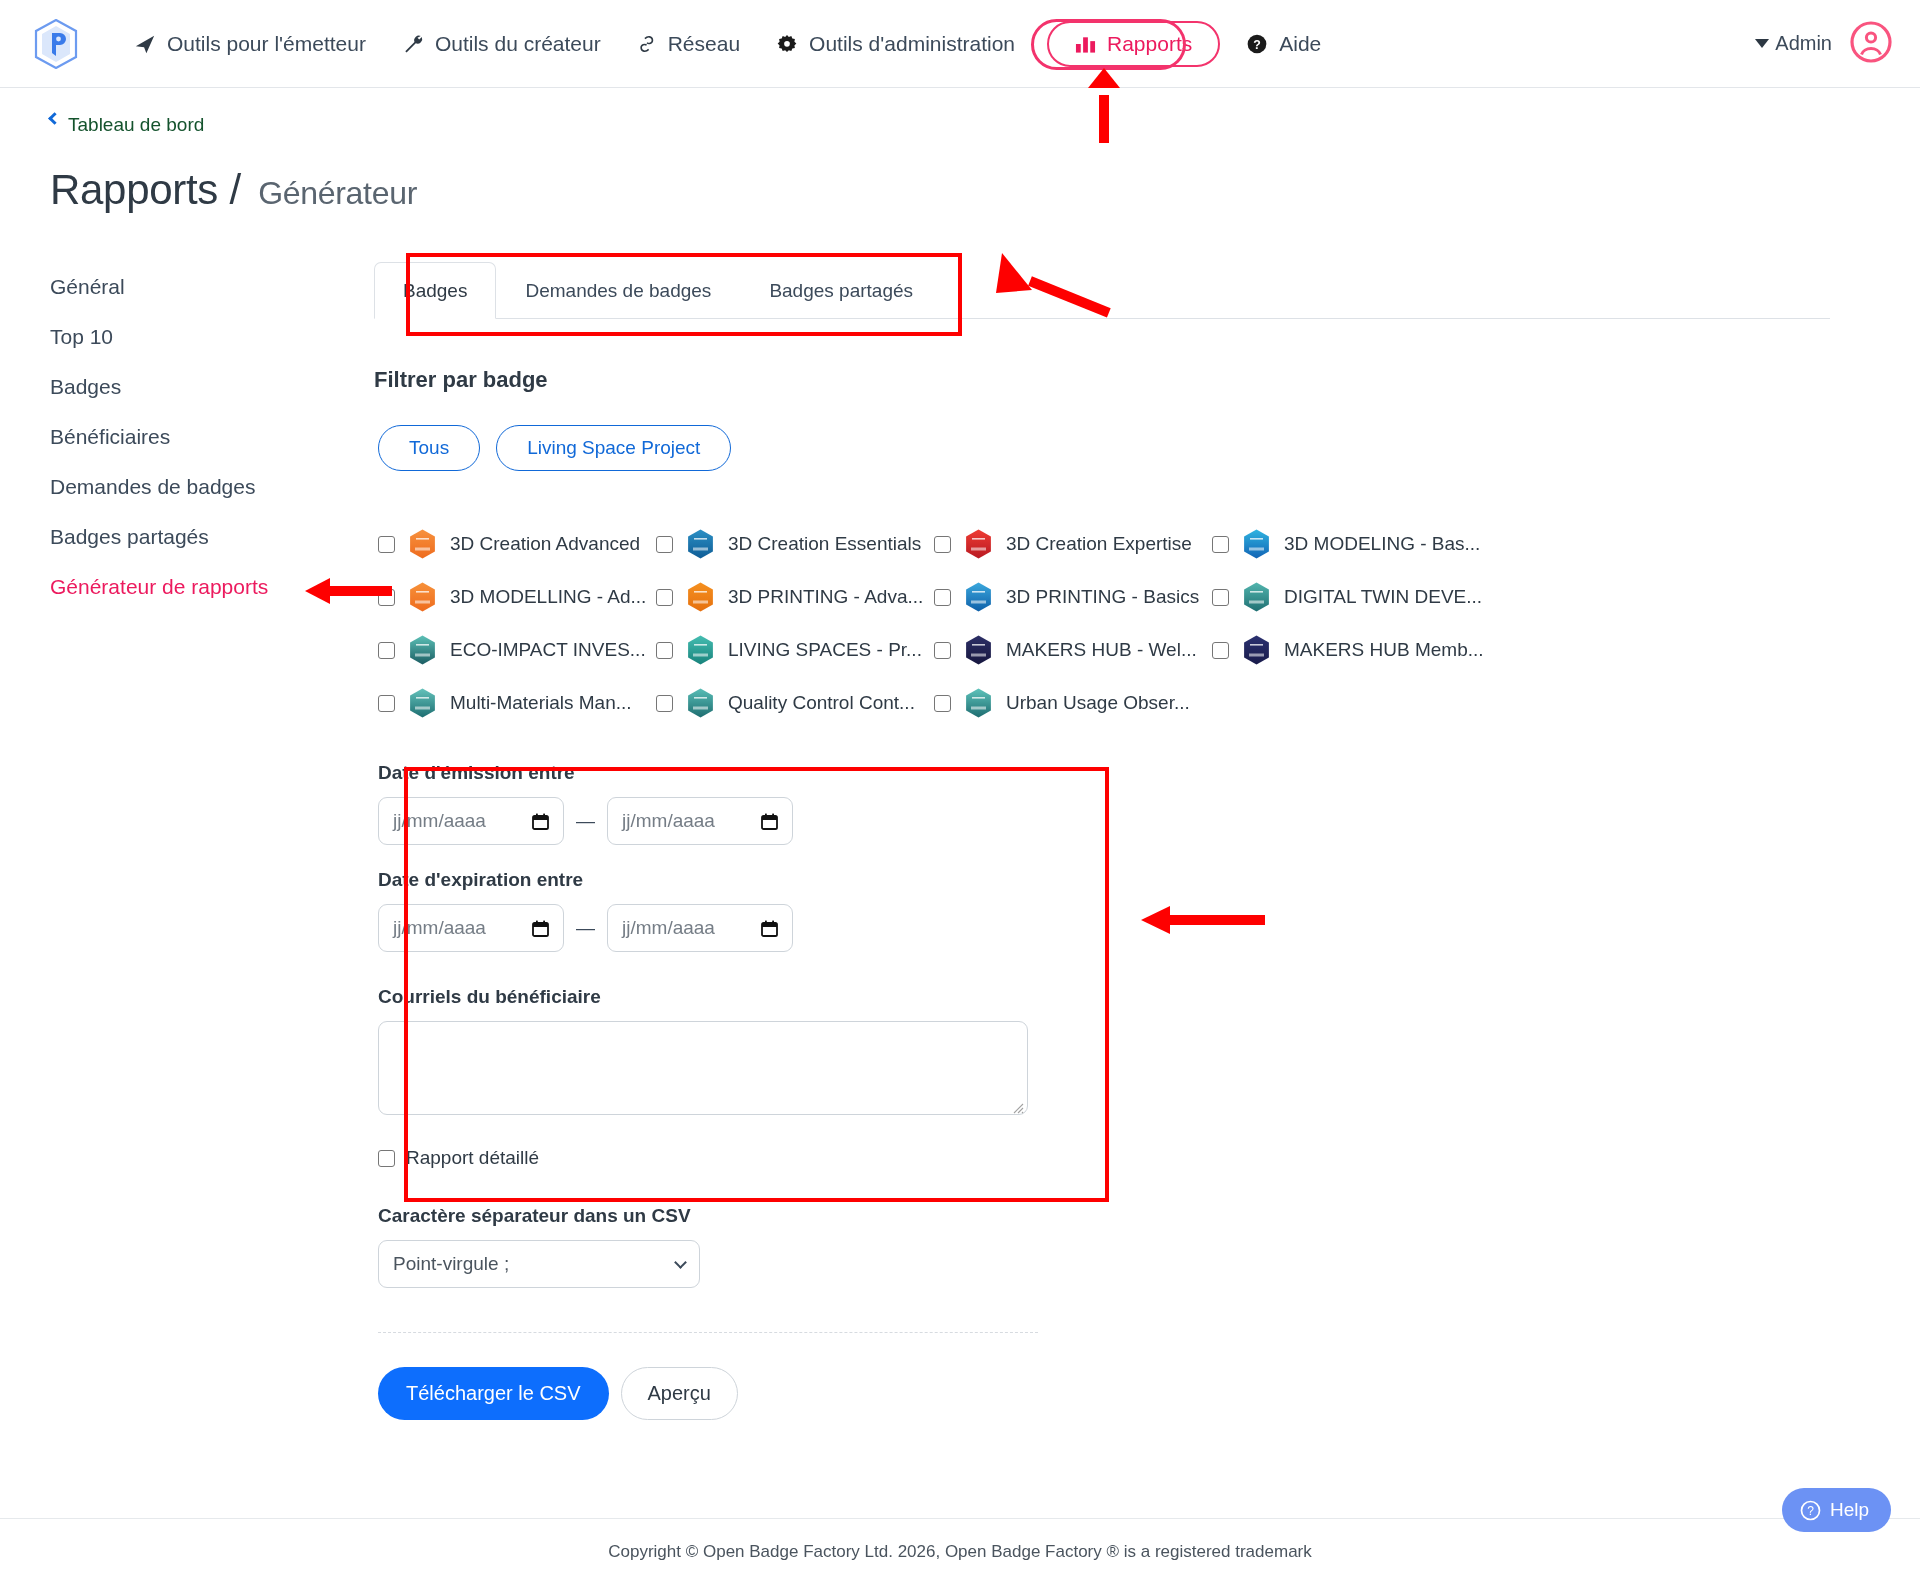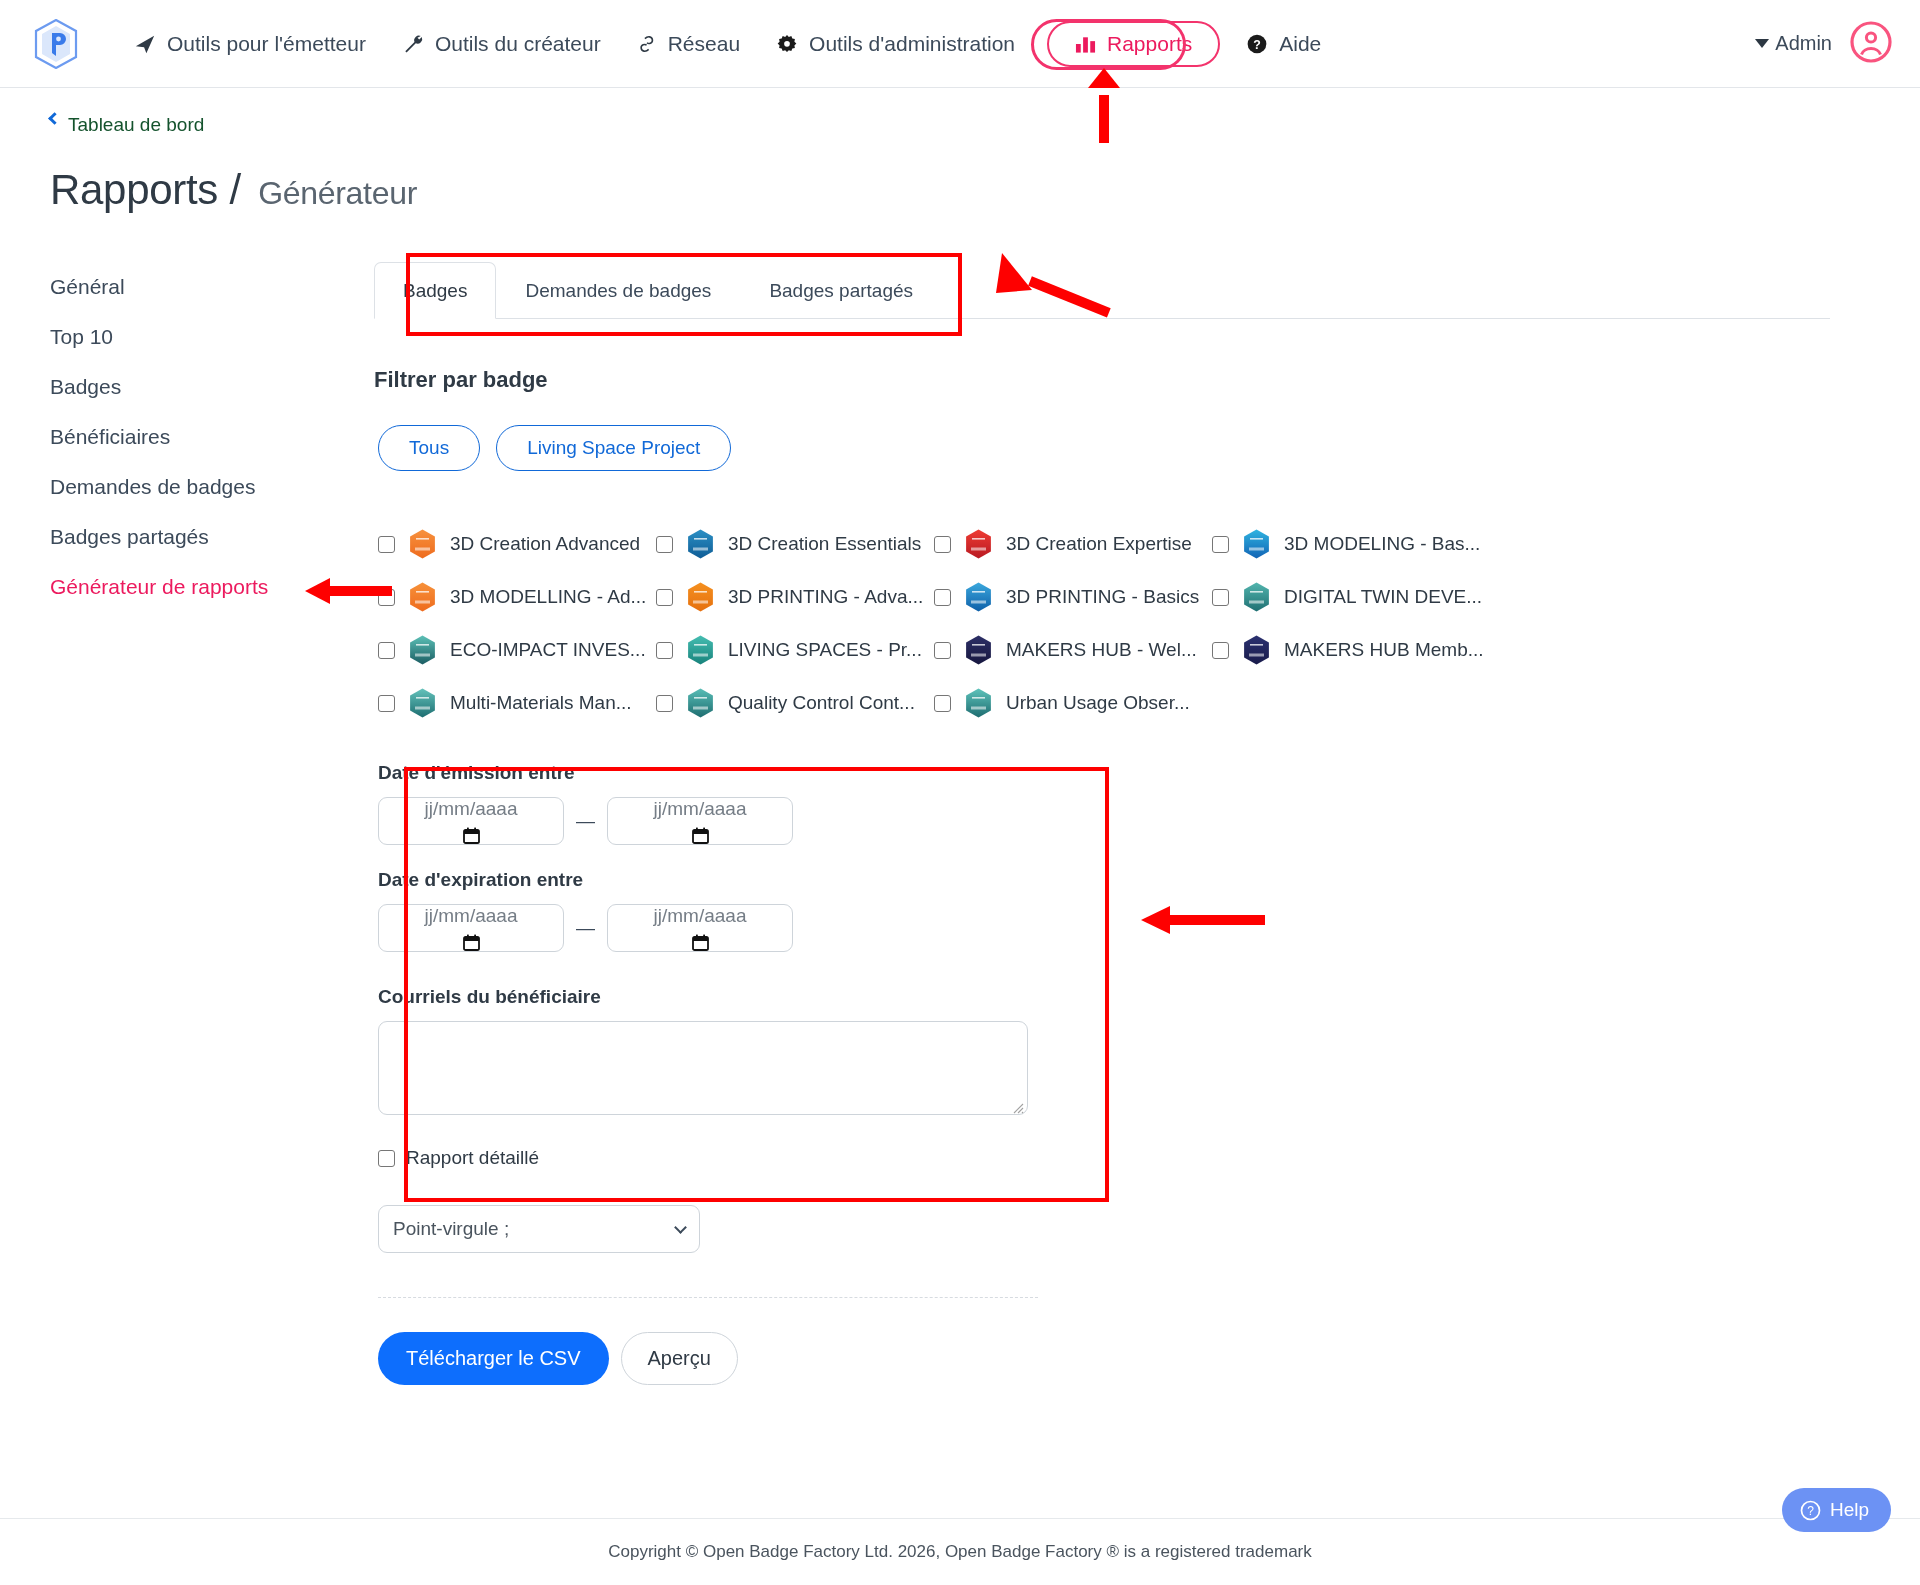--- a/index.html
+++ b/index.html
@@ -186,21 +186,20 @@
   .date-input {
     width: 186px; height: 48px;
     border: 1px solid #ced4da;
     border-radius: 9px;
     display: flex; align-items: center;
     padding: 0 14px;
     font-size: 19px;
     color: #757d86;
     background: #fff;
     cursor: text;
-    flex-direction: column;
   }
   .date-input .ph { flex: 1; }
   .dash { color: #3c4a5a; font-size: 19px; }
   .cal-ico { width: 17px; height: 17px; flex: 0 0 17px; }
 
   .ta-wrap { margin-top: 34px; }
   .emails-ta {
     width: 650px; height: 94px;
     border: 1px solid #ced4da;
     border-radius: 9px;
@@ -737,20 +736,21 @@
           </div>
         </div>
 
         <div class="chk-row">
           <span class="cb"></span>
           <span>Rapport détaillé</span>
         </div>
       </div>
 
       <div class="csv-block">
+        <div class="field-label">Caractère séparateur dans un CSV</div>
         <div class="select-box">
           <span class="val">Point-virgule ;</span>
           <span class="chev-dn"></span>
         </div>
       </div>
 
       <div class="divider-dot"></div>
 
       <div class="actions">
         <button class="btn-primary">Télécharger le CSV</button>

